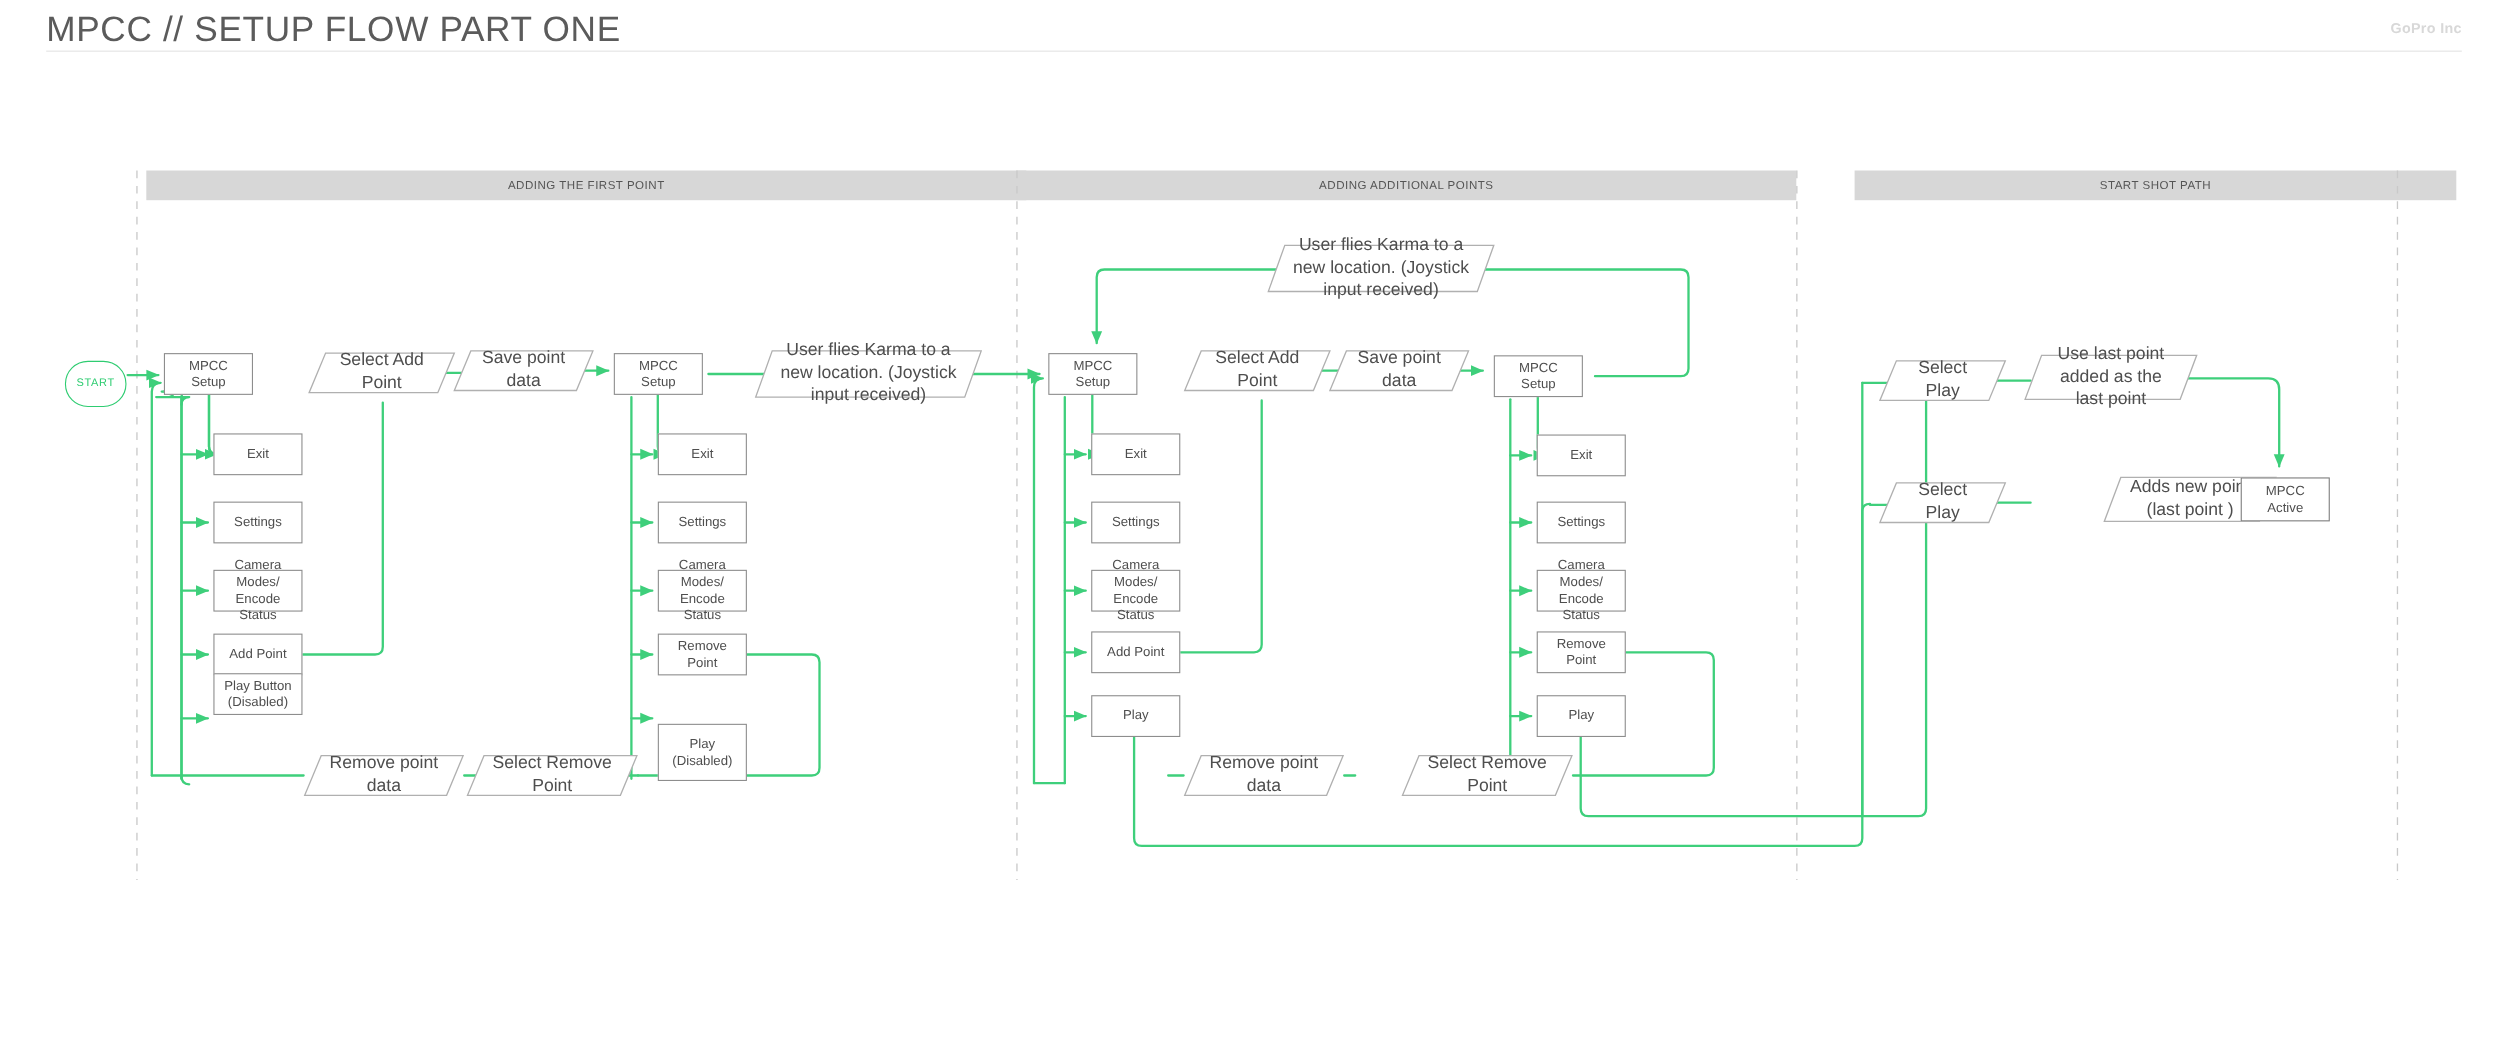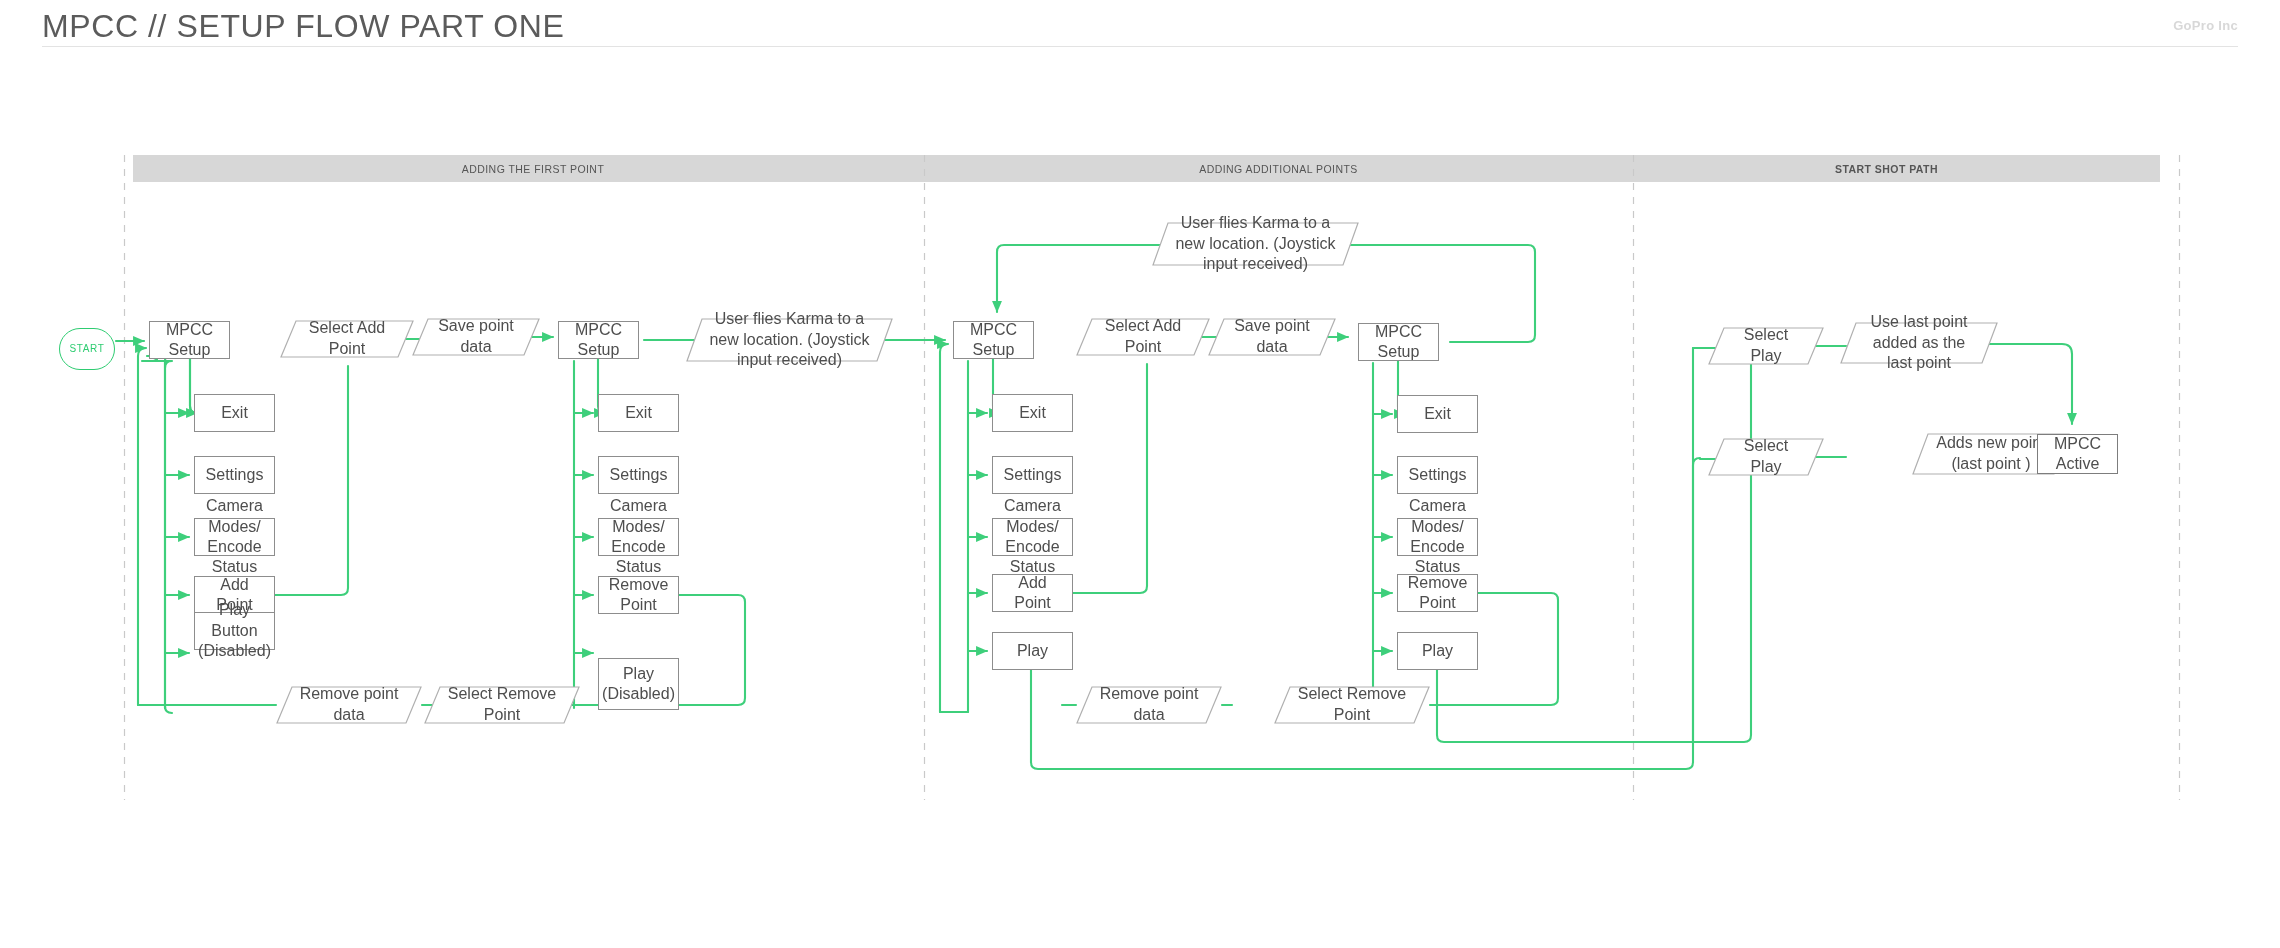--- a/index.html
+++ b/index.html
@@ -77,21 +77,21 @@
     height: 948px;
   }
   
   .node {
     position: absolute;
     box-sizing: border-box;
     display: flex;
     align-items: center;
     justify-content: center;
     text-align: center;
-    font-size: 16px;
+    font-size: 12px;
     line-height: 1.28;
     color: #4e4e4e;
     background: #ffffff;
   }
   .node.rect {
     border: 1.4px solid #8d8d8d;
   }
   .node.rect.strong {
     border: 1.8px solid #7d7d7d;
   }
@@ -140,21 +140,21 @@
     <div id="company">GoPro Inc</div>
     <div id="header-rule"></div>
   </div>
 
   <div class="lane-header" id="lane0" style="left: 133px; width: 800px; top: 155px;">
     <span>ADDING THE FIRST POINT</span>
   </div>
   <div class="lane-header" id="lane1" style="left: 924px; width: 709px; top: 155px;">
     <span>ADDING ADDITIONAL POINTS</span>
   </div>
-  <div class="lane-header" id="lane2" style="left: 1613px; width: 547px; top: 155px; font-weight: bold;">
+  <div class="lane-header" id="lane2" style="left: 1686px; width: 547px; top: 155px;">
     <span>START SHOT PATH</span>
   </div>
 
   <svg id="diagram" viewBox="0 0 2280 948">
     <defs>
       <marker id="arrow" viewBox="0 0 10 10" refX="8.4" refY="5" markerWidth="6.2" markerHeight="6.2" orient="auto-start-reverse">
         <path d="M 0 1.2 L 9 5 L 0 8.8 z" fill="#3ecf7b"></path>
       </marker>
     </defs>
 

